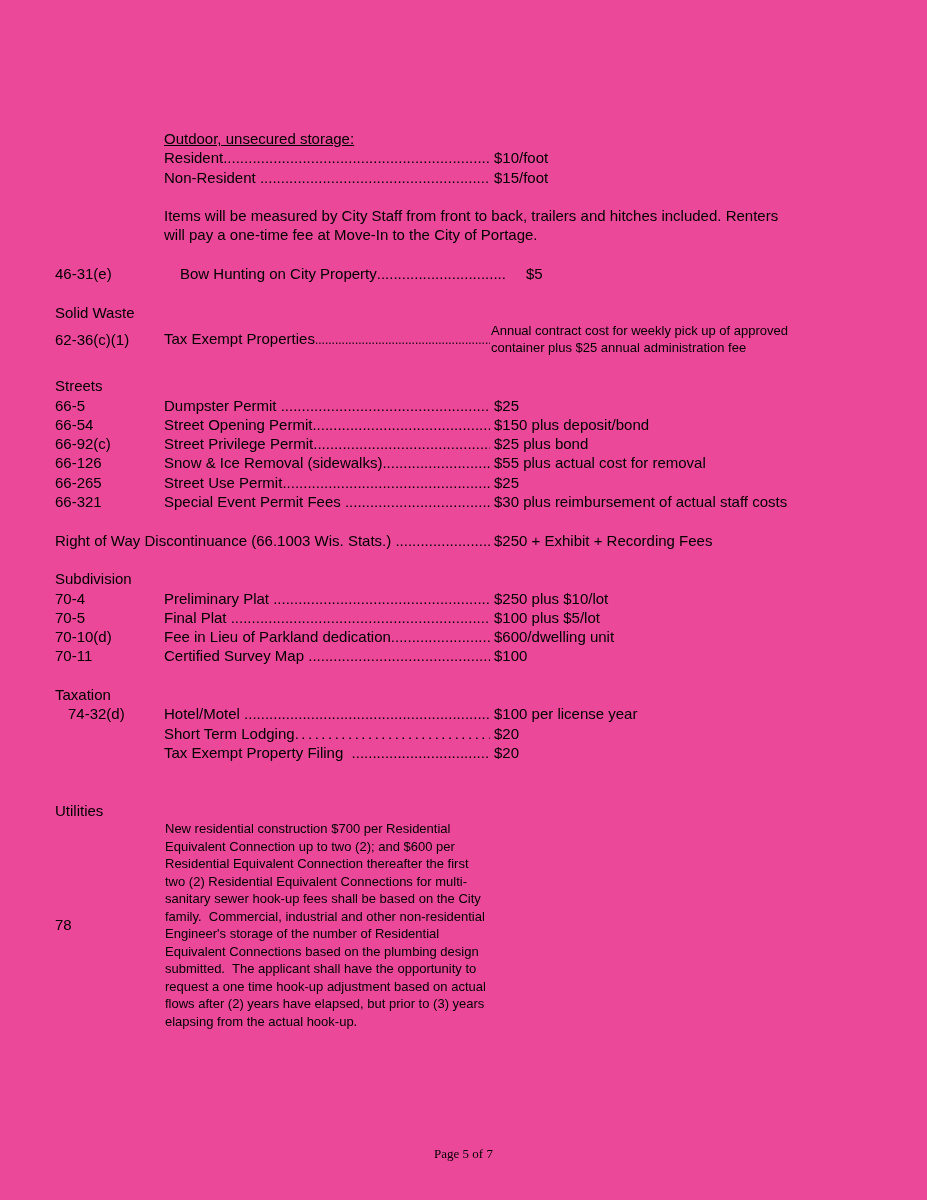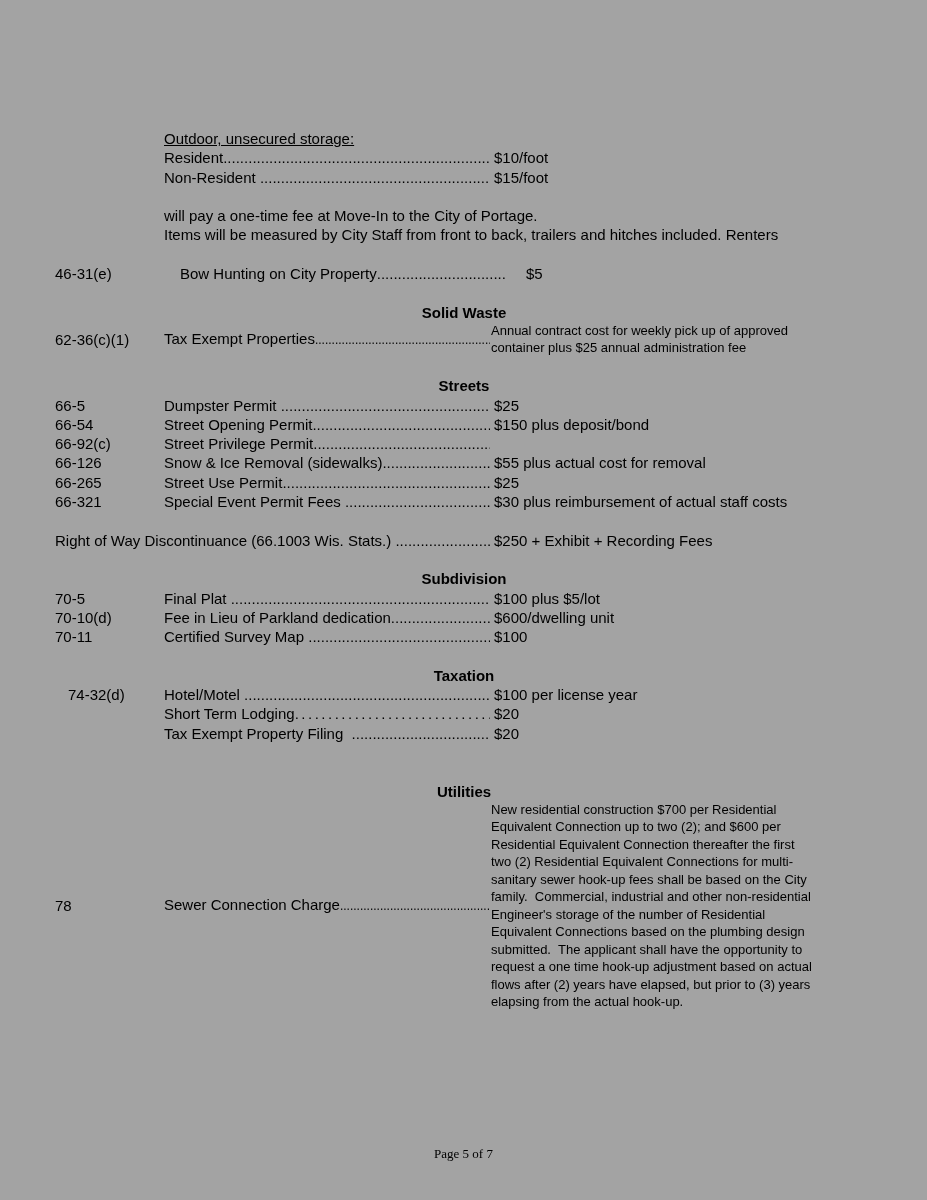--- a/index.html
+++ b/index.html
@@ -4,36 +4,35 @@
 <style>
   html, body {
     margin: 0;
     padding: 0;
     background: #ffffff;
   }
   .page {
     position: relative;
     width: 927px;
     height: 1200px;
-    background: #a3a3a3;
+    background: #ec4899;
     font-family: "Liberation Sans", sans-serif;
     font-size: 15px;
     color: #000000;
     overflow: hidden;
   }
   .content {
     position: absolute;
     left: 55px;
     top: 129px;
     width: 818px;
   }
   .heading {
-    font-weight: bold;
+    font-weight: normal;
     line-height: 19.3px;
-    text-align: center;
   }
   .indent-line {
     padding-left: 109px;
     line-height: 19.3px;
   }
   .subtitle {
     text-decoration: underline;
   }
   .pre {
     white-space: pre;
@@ -113,22 +112,22 @@
       </div>
       <div class="row">
         <span class="code"></span>
         <span class="lw">
           <span class="label pre">Non-Resident </span>
           <span class="dots"></span>
         </span>
         <span class="fee">$15/foot</span>
       </div>
       <div class="indent-line" style="margin-top: 19.3px;">
+        <div class="pre">Items will be measured by City Staff from front to back, trailers and hitches included. Renters</div>
         <div class="pre">will pay a one-time fee at Move-In to the City of Portage.</div>
-        <div class="pre">Items will be measured by City Staff from front to back, trailers and hitches included. Renters</div>
       </div>
       <div class="row" style="margin-top: 19.3px; gap: 16px;">
         <span class="code">46-31(e)</span>
         <span class="lw">
           <span class="label pre">Bow Hunting on City Property</span>
           <span class="dots"></span>
         </span>
         <span class="fee">$5</span>
       </div>
       <div class="heading" style="margin-top: 19.3px;">Solid Waste</div>
@@ -159,20 +158,21 @@
           <span class="dots"></span>
         </span>
         <span class="fee">$150 plus deposit/bond</span>
       </div>
       <div class="row">
         <span class="code">66-92(c)</span>
         <span class="lw">
           <span class="label pre">Street Privilege Permit</span>
           <span class="dots"></span>
         </span>
+        <span class="fee">$25 plus bond</span>
       </div>
       <div class="row">
         <span class="code">66-126</span>
         <span class="lw">
           <span class="label pre">Snow &amp; Ice Removal (sidewalks)</span>
           <span class="dots"></span>
         </span>
         <span class="fee">$55 plus actual cost for removal</span>
       </div>
       <div class="row">
@@ -192,20 +192,28 @@
         <span class="fee">$30 plus reimbursement of actual staff costs</span>
       </div>
       <div class="row full" style="margin-top: 19.3px;">
         <span class="lw">
           <span class="label pre">Right of Way Discontinuance (66.1003 Wis. Stats.) </span>
           <span class="dots"></span>
         </span>
         <span class="fee">$250 + Exhibit + Recording Fees</span>
       </div>
       <div class="heading" style="margin-top: 19.3px;">Subdivision</div>
+      <div class="row">
+        <span class="code">70-4</span>
+        <span class="lw">
+          <span class="label pre">Preliminary Plat </span>
+          <span class="dots"></span>
+        </span>
+        <span class="fee">$250 plus $10/lot</span>
+      </div>
       <div class="row">
         <span class="code">70-5</span>
         <span class="lw">
           <span class="label pre">Final Plat </span>
           <span class="dots"></span>
         </span>
         <span class="fee">$100 plus $5/lot</span>
       </div>
       <div class="row">
         <span class="code">70-10(d)</span>
@@ -244,24 +252,20 @@
         <span class="code"></span>
         <span class="lw">
           <span class="label pre">Tax Exempt Property Filing  </span>
           <span class="dots"></span>
         </span>
         <span class="fee">$20</span>
       </div>
       <div class="heading" style="margin-top: 38.6px;">Utilities</div>
       <div class="row">
         <span class="code">78</span>
-        <span class="lw">
-          <span class="label pre">Sewer Connection Charge</span>
-          <span class="dots small"></span>
-        </span>
         <span class="fee small">
           <div class="pre">New residential construction $700 per Residential</div>
           <div class="pre">Equivalent Connection up to two (2); and $600 per</div>
           <div class="pre">Residential Equivalent Connection thereafter the first</div>
           <div class="pre">two (2) Residential Equivalent Connections for multi-</div>
           <div class="pre">sanitary sewer hook-up fees shall be based on the City</div>
           <div class="pre">family.  Commercial, industrial and other non-residential</div>
           <div class="pre">Engineer's storage of the number of Residential</div>
           <div class="pre">Equivalent Connections based on the plumbing design</div>
           <div class="pre">submitted.  The applicant shall have the opportunity to</div>

